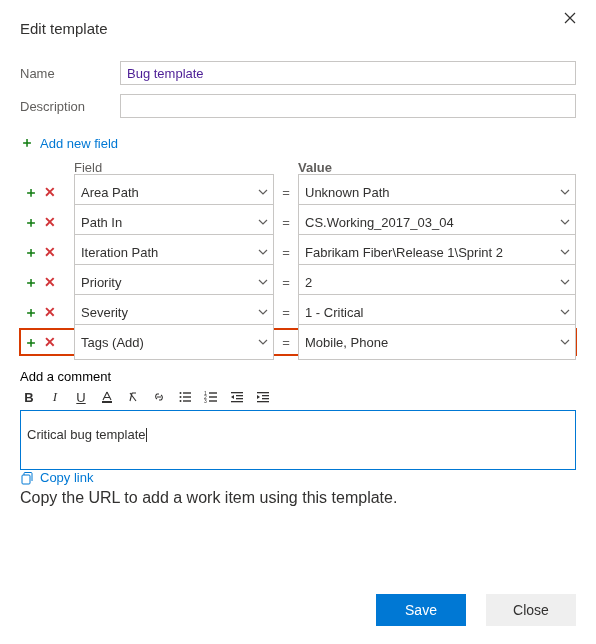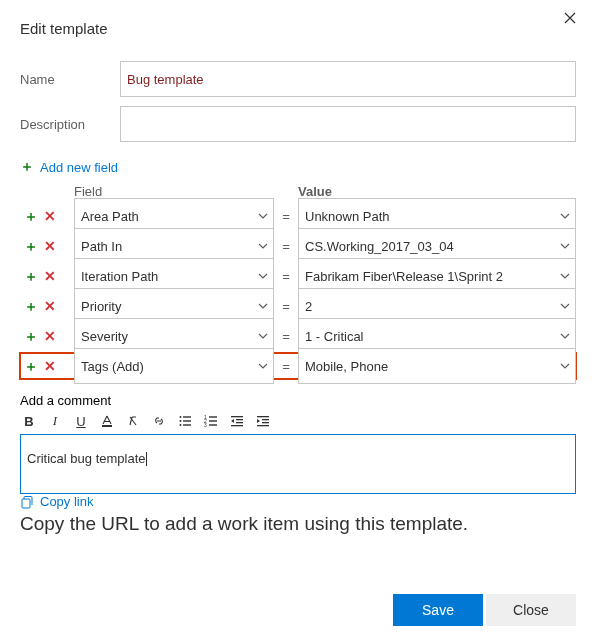--- a/index.html
+++ b/index.html
@@ -33,25 +33,25 @@
     margin-bottom: 9px;
   }
   .form-row .lbl {
     width: 100px;
     color: #605e5c;
     font-size: 13px;
   }
   .form-row input.txt {
     flex: 1;
     border: 1px solid #c8c6c4;
-    height: 36px;
+    height: 24px;
     padding: 2px 6px;
     font-family: inherit;
     font-size: 13px;
-    color: #7f1d1d;
+    color: #4c1d95;
   }
   .add-new {
     display: flex;
     align-items: center;
     gap: 6px;
     color: #0078d4;
     font-size: 13px;
     margin: 16px 0 8px 0;
     cursor: pointer;
   }
@@ -163,29 +163,29 @@
   .copy-link {
     display: flex;
     align-items: center;
     gap: 6px;
     color: #0078d4;
     font-size: 13px;
     cursor: pointer;
   }
   .copy-hint {
     color: #323130;
-    font-size: 19px;
+    font-size: 16px;
     margin-top: 4px;
   }
   .footer {
     position: absolute;
     bottom: 18px;
     right: 20px;
     display: flex;
-    gap: 3px;
+    gap: 20px;
   }
   .btn {
     min-width: 90px;
     height: 32px;
     font-size: 14px;
     border: none;
     cursor: pointer;
     font-family: inherit;
   }
   .btn.primary { background: #0078d4; color: #fff; }

